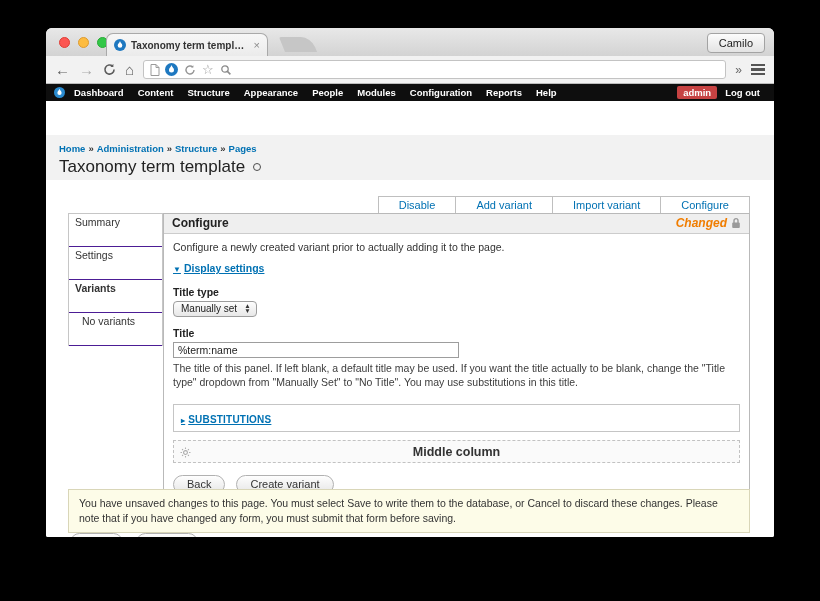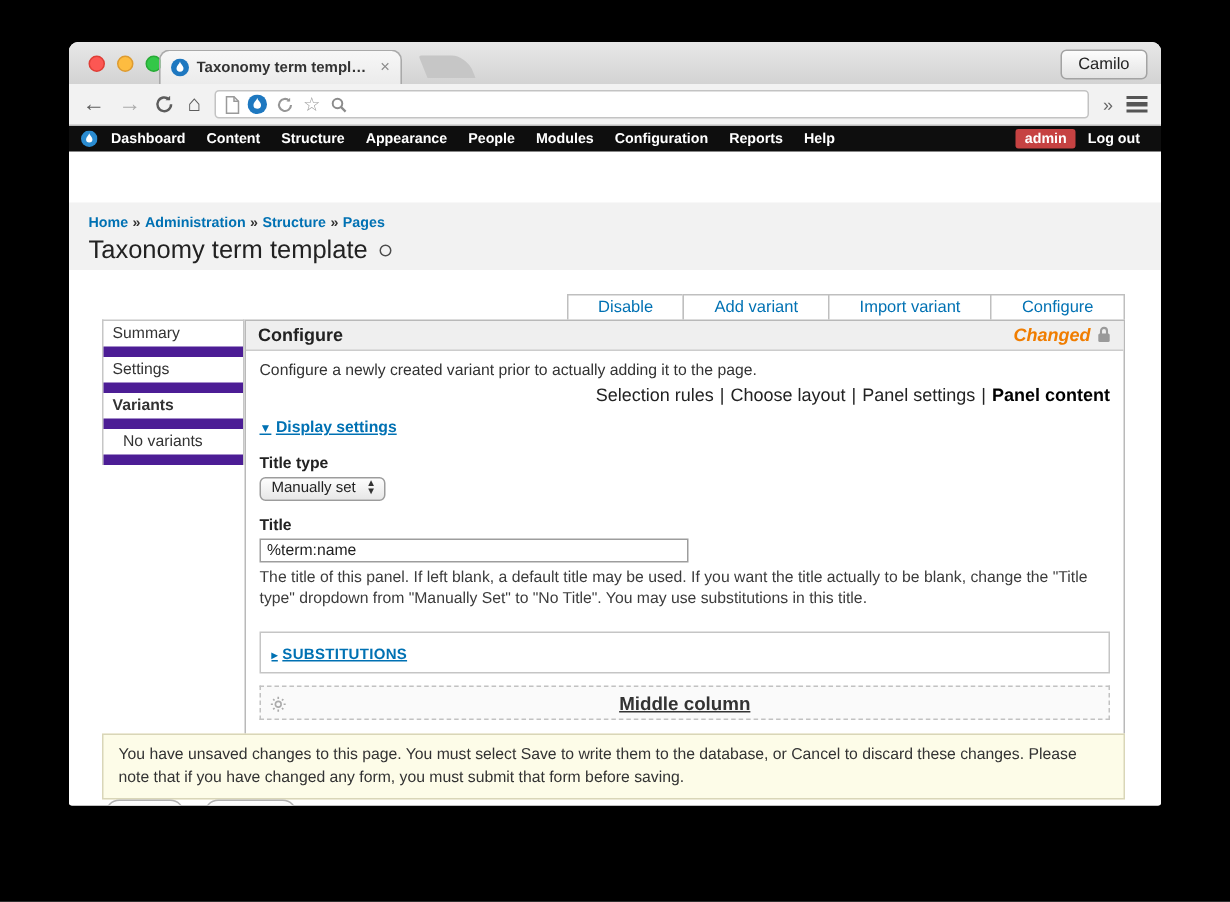--- a/index.html
+++ b/index.html
@@ -63,21 +63,21 @@
   .ctx-circle { width:8px; height:8px; border:1.5px solid #4d4d4d; border-radius:50%; display:inline-block; }
 
   
   .action-tabs { position:absolute; right:24px; top:61px; display:flex; }
   .action-tab { border:1px solid #bfbfbf; margin-left:-1px; padding:2px 20px 3px; font-size:11px;
                 color:#0071b3; background:#fff; white-space:nowrap; }
 
   
   .sidebar { position:absolute; left:22px; top:78px; width:95px; border:1px solid #c6c6c6; border-bottom:none;
              background:#fff; font-size:10.5px; color:#333; }
-  .side-item { padding:2px 6px 3px; border-bottom:7px solid #4c1d95; }
+  .side-item { padding:2px 6px 18px; border-bottom:1px solid #4c1d95; }
   .side-item.bold { font-weight:bold; }
   .side-item.child { padding-left:13px; }
 
   
   .panel { position:absolute; left:117px; top:78px; width:587px; min-height:264px; border:1px solid #b9b9b9; background:#fff; }
   .panel-header { display:flex; justify-content:space-between; align-items:center; background:#efefef;
                   border-bottom:1px solid #ccc; padding:2px 8px 3px; }
   .panel-title { font-size:12px; font-weight:bold; color:#222; }
   .changed { color:#f07d00; font-style:italic; font-weight:bold; font-size:12px; display:flex; align-items:center; gap:4px; }
   .panel-body { padding:7px 9px 0; }
@@ -92,21 +92,21 @@
   .mac-select { display:inline-flex; align-items:center; gap:7px; margin-top:3px; padding:1px 5px 2px 7px;
                 border:1px solid #9c9c9c; border-radius:4px; background:linear-gradient(#fdfdfd,#e7e7e7);
                 font-size:10px; color:#222; }
   .stepper { display:flex; flex-direction:column; line-height:4.5px; font-size:6.5px; color:#333; }
   .text-input { display:block; margin-top:3px; width:286px; height:16px; border:1px solid #9d9d9d;
                 font-size:10.5px; padding:1px 4px; color:#222; font-family:"Liberation Sans", sans-serif; }
   .help { font-size:10.5px; color:#3c3c3c; margin-top:3px; line-height:1.35; }
   .subs-box { margin-top:15px; border:1px solid #c5c5c5; padding:4px 7px; }
   .subs-link { color:#0071b3; font-size:10px; font-weight:bold; letter-spacing:.2px; }
   .region { margin-top:8px; border:1px dashed #c2c2c2; background:#fafafa; height:23px; position:relative;
-            display:flex; align-items:center; justify-content:center; font-size:12.5px; font-weight:bold; color:#333;text-decoration:underline; }
+            display:flex; align-items:center; justify-content:center; font-size:12.5px; font-weight:bold; color:#333; }
   .region-gear { position:absolute; left:6px; top:6px; width:11px; height:11px; }
   .btn-row { display:flex; gap:11px; margin:12px 0 10px; }
   .mac-btn { padding:2px 13px 3px; border:1px solid #b1b1b1; border-radius:11px;
              background:linear-gradient(#fefefe,#e6e6e6); font-size:11px; color:#333; font-family:"Liberation Sans", sans-serif; }
 
   
   .warning { position:absolute; left:22px; top:354px; width:682px; background:#fdfce8; border:1px solid #d9d6b8;
              padding:6px 10px; font-size:10.5px; color:#333; line-height:1.45; }
   .form-actions { position:absolute; left:24px; top:398px; display:flex; gap:13px; }
   .feed-corner { position:absolute; right:12px; top:404px; width:17px; height:17px; }
@@ -240,23 +240,20 @@
             <span>
               <svg width="10" height="12" viewBox="0 0 10 12">
                   <path d="M3 6V3.6a2 2 0 0 1 4 0V6" fill="none" stroke="#9a9a9a" stroke-width="1.4"></path>
                   <rect x="1.2" y="5.4" width="7.6" height="5.6" rx="1" fill="#9a9a9a"></rect>
                 </svg>
             </span>
           </span>
         </div>
         <div class="panel-body">
           <div class="desc">Configure a newly created variant prior to actually adding it to the page.</div>
-          <div class="wizard">
-            <span class="step">Selection rules</span><span class="sep">|</span><span class="step">Choose layout</span><span class="sep">|</span><span class="step">Panel settings</span><span class="sep">|</span><span class="step active">Panel content</span>
-          </div>
           <a href="#" class="collapsible-link"><span class="tri">▼</span><span>Display settings</span></a>
 
           <div class="form-label">Title type</div>
           <div class="mac-select">
             <span>Manually set</span>
             <span class="stepper">
               <span>▲</span>
                 <span>▼</span>
             </span>
           </div>

